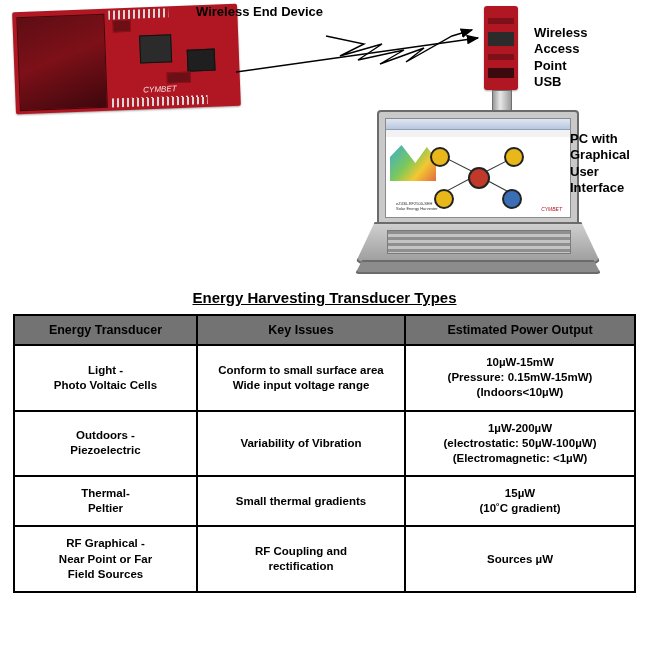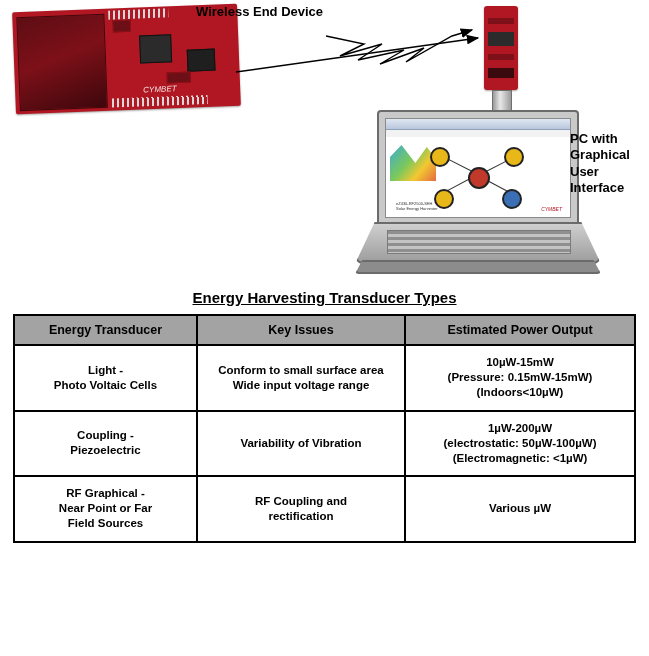--- a/index.html
+++ b/index.html
@@ -167,21 +167,21 @@
     margin: 4px 0 8px 0;
   }
   table {
     border-collapse: collapse;
     width: 621px;
     margin: 0 auto;
     table-layout: fixed;
   }
   table, th, td { border: 2px solid #000; }
   th {
-    background:#a3a3a3;
+    background:#737373;
     font-size:12.5px;
     font-weight:bold;
     padding:7px 4px;
     text-align:center;
   }
   td {
     font-size:11.5px;
     font-weight:bold;
     text-align:center;
     padding:9px 5px;
@@ -258,20 +258,26 @@
       </marker>
     </defs>
 
     <line x1="236" y1="72" x2="478" y2="38" stroke="#000" stroke-width="1.4" marker-end="url(#ah)"></line>
 
     <polyline points="326,36 364,44 340,56 382,44 358,60 404,50 380,64 424,48 406,62 452,36 472,30" fill="none" stroke="#000" stroke-width="1.4" marker-end="url(#ah)"></polyline>
   </svg>
 
   <div class="lbl" id="lbl-end-device">Wireless End Device</div>
 
+  <div class="lbl" id="lbl-ap">
+    <span class="cell-line">Wireless</span>
+    <span class="cell-line">Access</span>
+    <span class="cell-line">Point</span>
+    <span class="cell-line">USB</span>
+  </div>
 
   <div class="lbl" id="lbl-pc">
     <span class="cell-line">PC with</span>
     <span class="cell-line">Graphical</span>
     <span class="cell-line">User</span>
     <span class="cell-line">Interface</span>
   </div>
 </div>
 
 <div id="table-section">
@@ -301,41 +307,54 @@
           <span class="cell-line">Wide input voltage range</span>
         </td>
         <td>
           <span class="cell-line">10µW-15mW</span>
           <span class="cell-line">(Pressure: 0.15mW-15mW)</span>
           <span class="cell-line">(Indoors&lt;10µW)</span>
         </td>
       </tr>
       <tr>
         <td>
-          <span class="cell-line">Coupling -</span>
+          <span class="cell-line">Outdoors -</span>
           <span class="cell-line">Piezoelectric</span>
         </td>
         <td>
           <span class="cell-line">Variability of Vibration</span>
         </td>
         <td>
           <span class="cell-line">1µW-200µW</span>
           <span class="cell-line">(electrostatic: 50µW-100µW)</span>
           <span class="cell-line">(Electromagnetic:  &lt;1µW)</span>
         </td>
       </tr>
       <tr>
         <td>
+          <span class="cell-line">Thermal-</span>
+          <span class="cell-line">Peltier</span>
+        </td>
+        <td>
+          <span class="cell-line">Small thermal gradients</span>
+        </td>
+        <td>
+          <span class="cell-line">15µW</span>
+          <span class="cell-line">(10˚C gradient)</span>
+        </td>
+      </tr>
+      <tr>
+        <td>
           <span class="cell-line">RF Graphical -</span>
           <span class="cell-line">Near Point or Far</span>
           <span class="cell-line">Field Sources</span>
         </td>
         <td>
           <span class="cell-line">RF Coupling and</span>
           <span class="cell-line">rectification</span>
         </td>
         <td>
-          <span class="cell-line">Various µW</span>
+          <span class="cell-line">Sources µW</span>
         </td>
       </tr>
     </tbody>
   </table>
 </div>
 
 </body></html>

